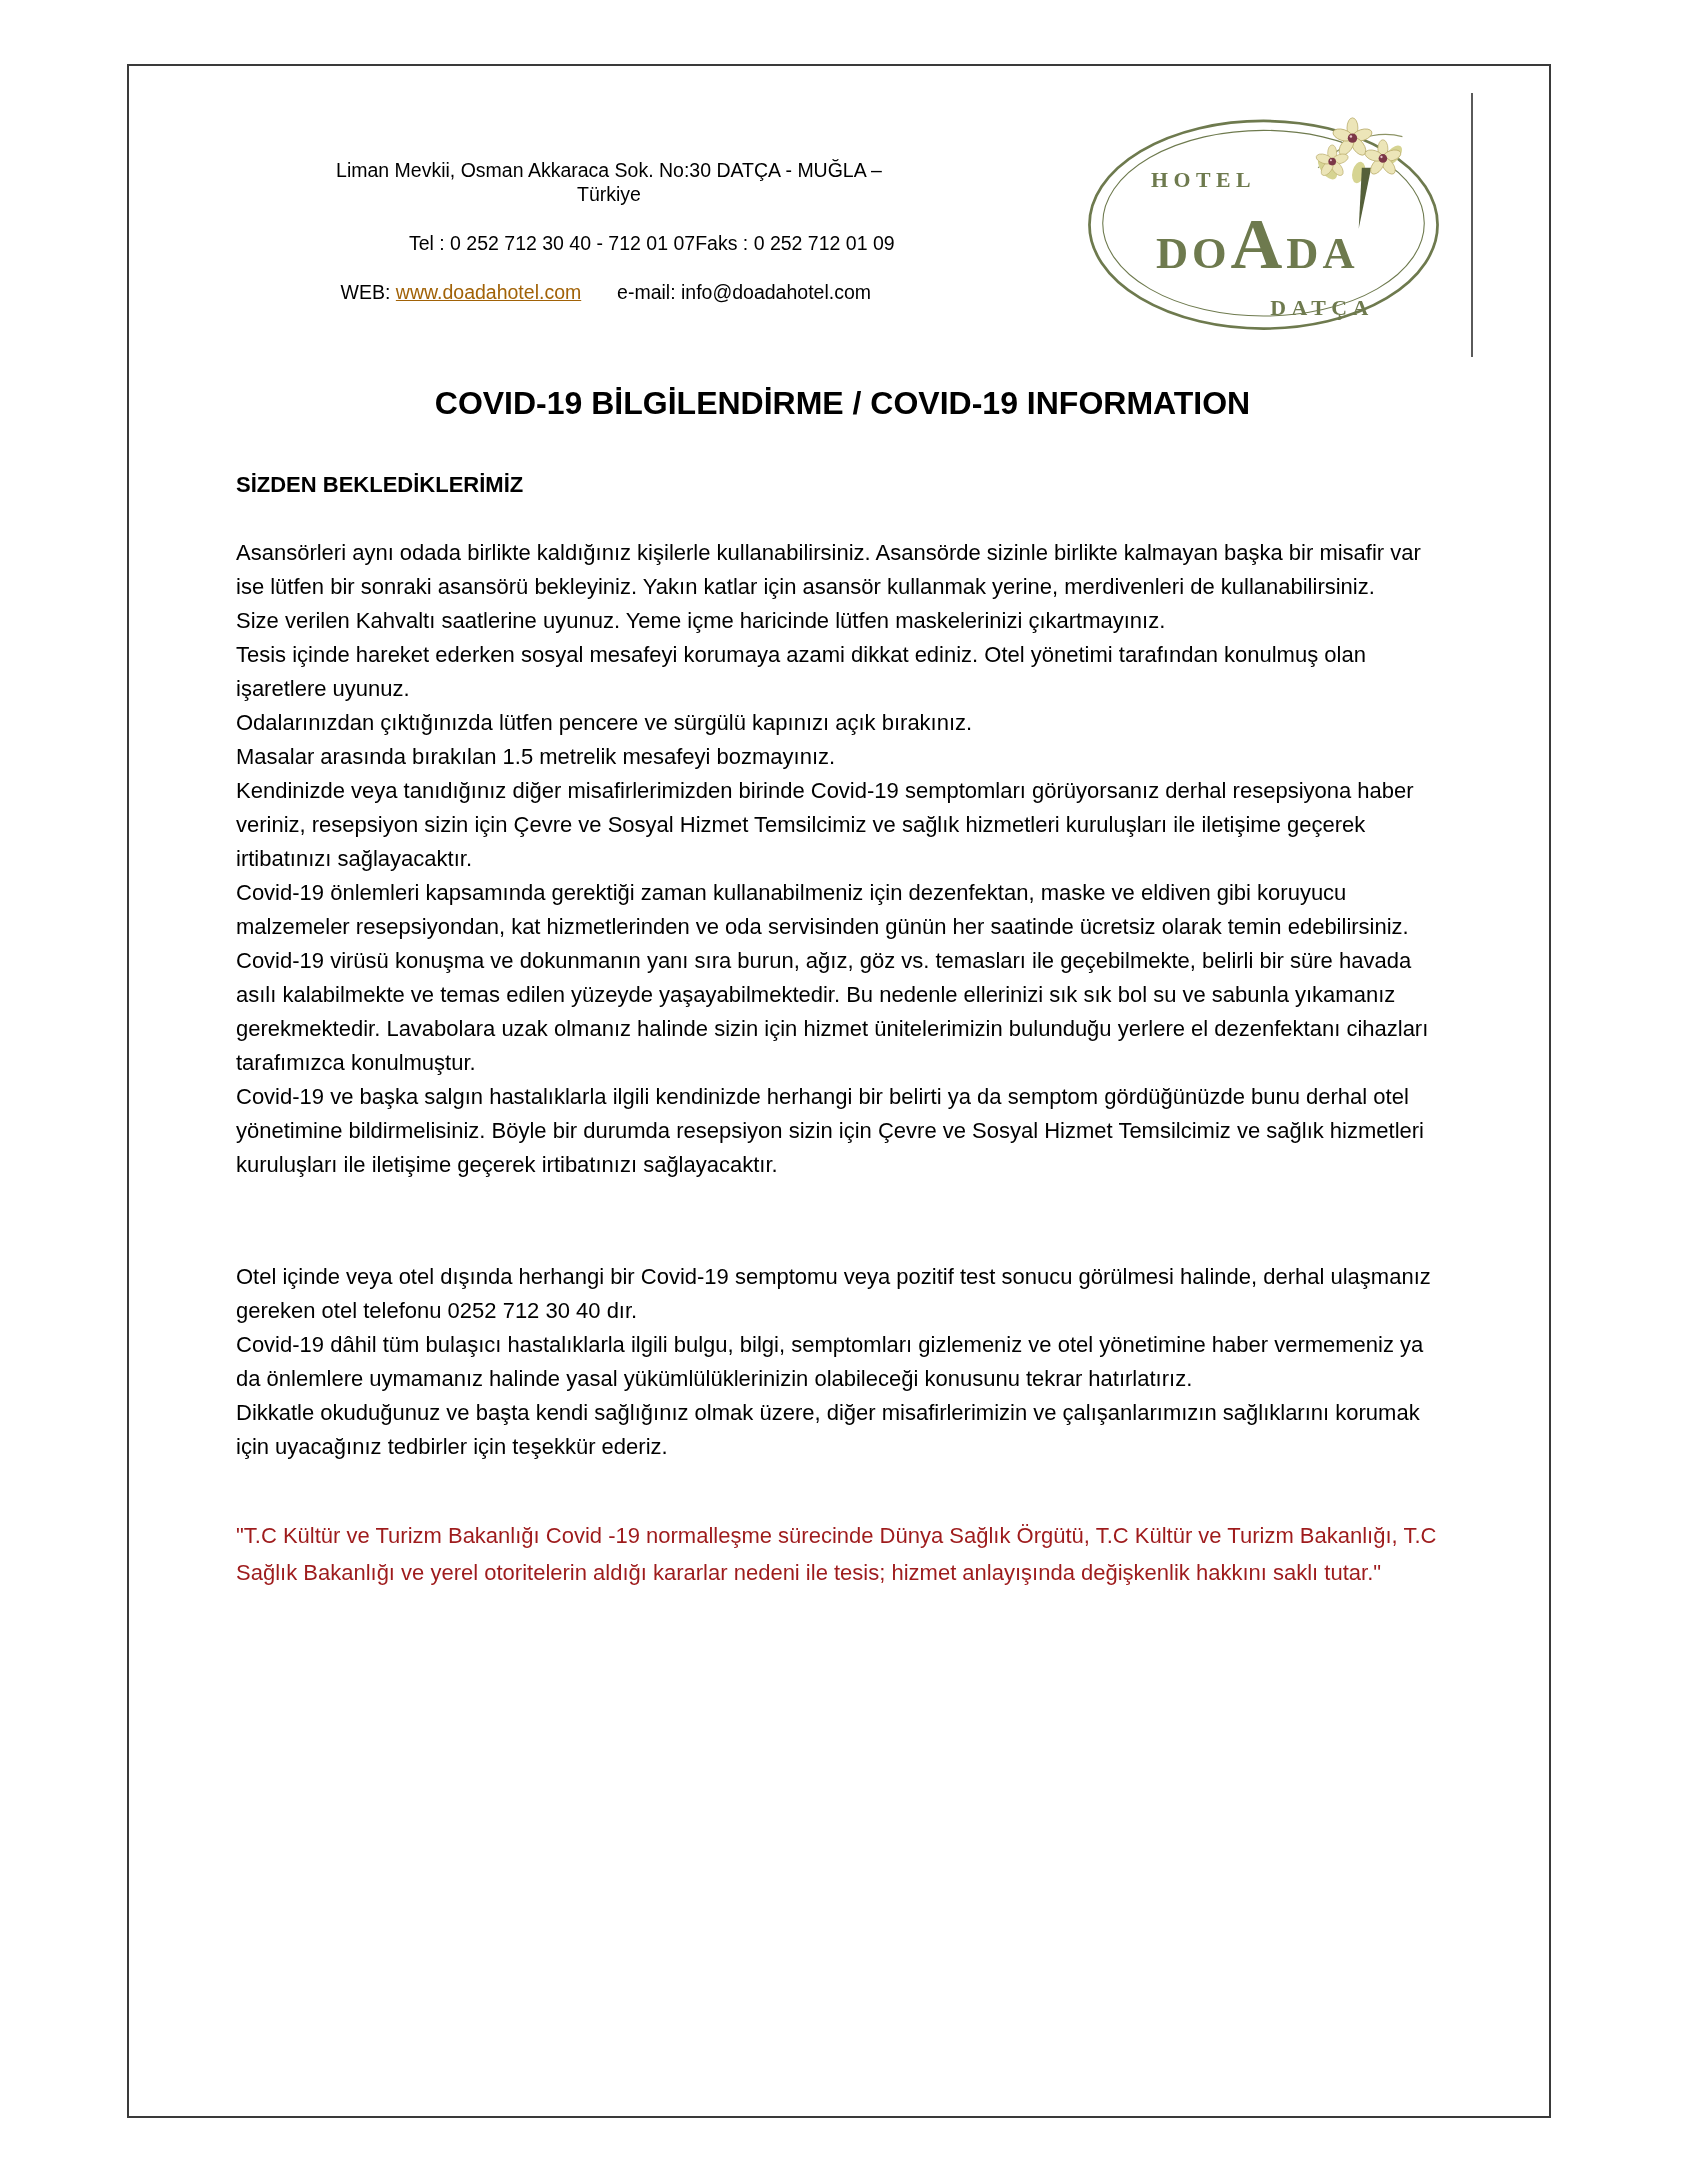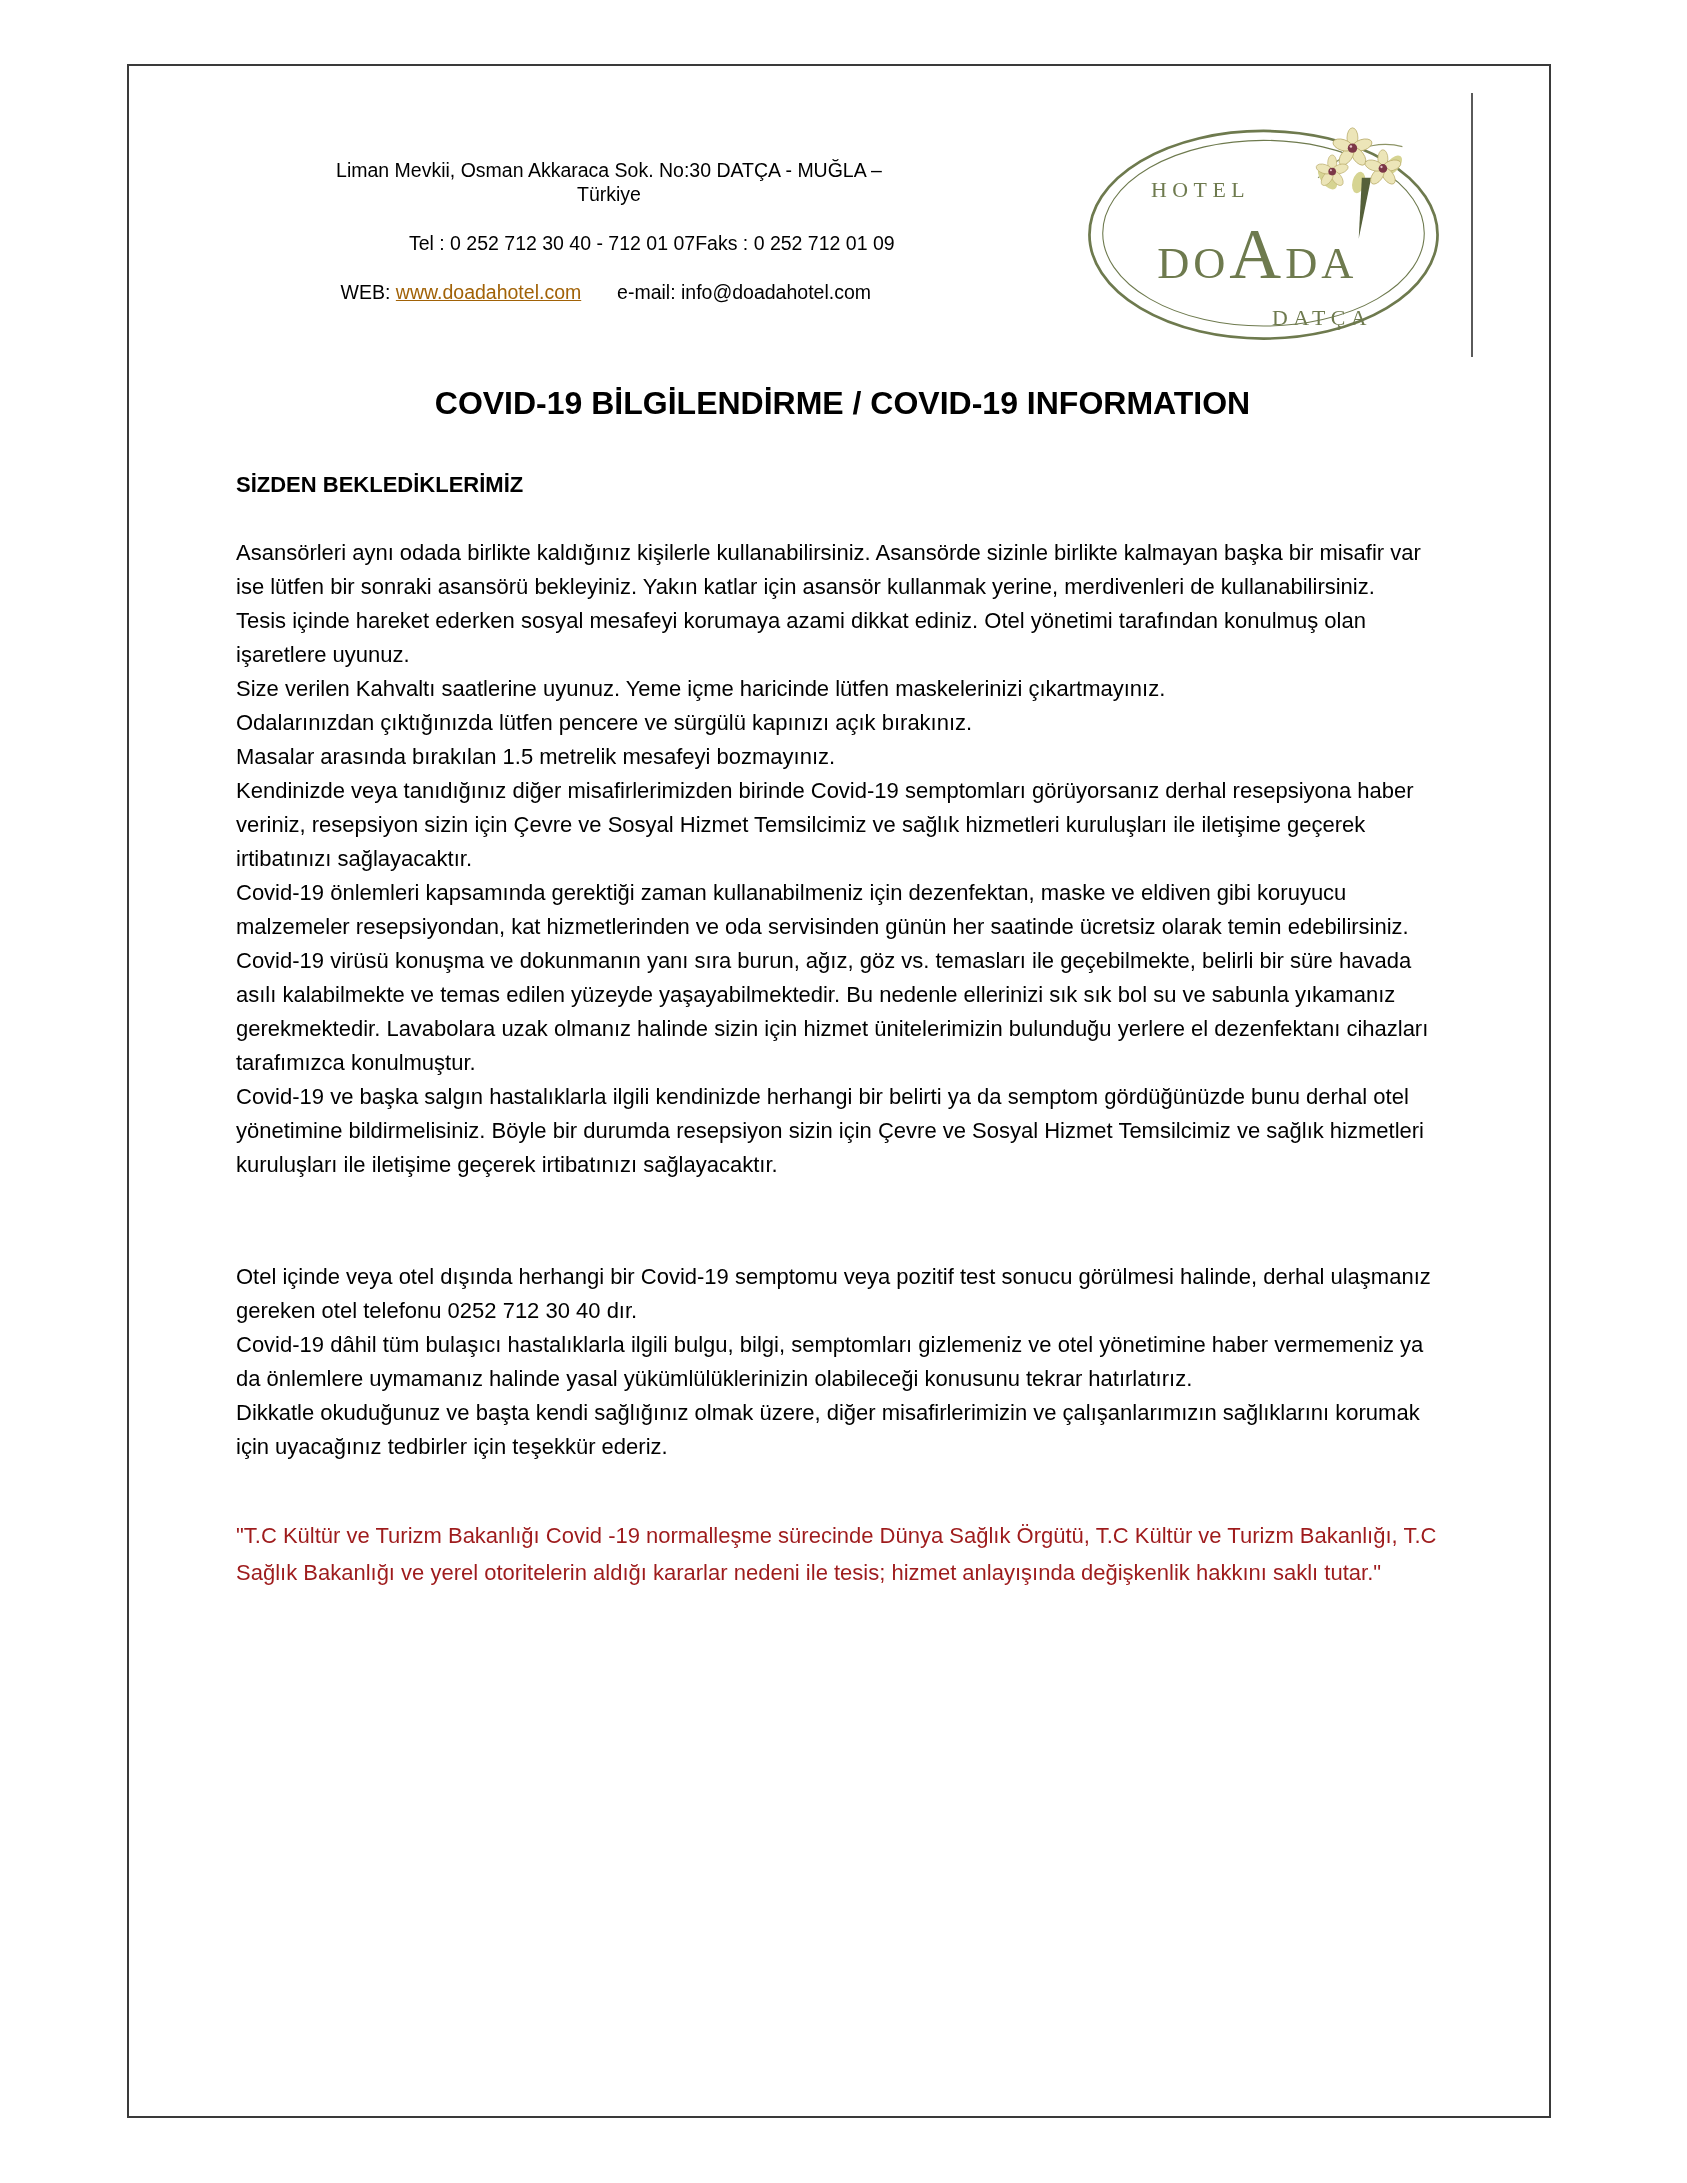--- a/index.html
+++ b/index.html
@@ -47,23 +47,24 @@
     padding: 0 33px 0 26.6px;
   }
   .weblink {
     color: #a16207;
     text-decoration: underline;
     cursor: pointer;
   }
   .logo-wrap {
     position: absolute;
     left: 955px;
-    top: 24px;
+    top: 14px;
     width: 359px;
     height: 263px;
+    font-weight: bold;
   }
   .logo-divider {
     position: absolute;
     left: 1342px;
     top: 27px;
     width: 1.6px;
     height: 264px;
     background: #5a5a5a;
   }
   
@@ -158,22 +159,22 @@
 
     <div class="logo-divider"></div>
 
     <div class="content">
       <h1 class="doc-title">COVID-19 BİLGİLENDİRME / COVID-19 INFORMATION</h1>
 
 
       <p class="section-heading">SİZDEN BEKLEDİKLERİMİZ</p>
 
       <p>Asansörleri aynı odada birlikte kaldığınız kişilerle kullanabilirsiniz. Asansörde sizinle birlikte kalmayan başka bir misafir var ise lütfen bir sonraki asansörü bekleyiniz. Yakın katlar için asansör kullanmak yerine, merdivenleri de kullanabilirsiniz.</p>
+      <p>Size verilen Kahvaltı saatlerine uyunuz. Yeme içme haricinde lütfen maskelerinizi çıkartmayınız.</p>
       <p>Tesis içinde hareket ederken sosyal mesafeyi korumaya azami dikkat ediniz. Otel yönetimi tarafından konulmuş olan işaretlere uyunuz.</p>
-      <p>Size verilen Kahvaltı saatlerine uyunuz. Yeme içme haricinde lütfen maskelerinizi çıkartmayınız.</p>
       <p>Odalarınızdan çıktığınızda lütfen pencere ve sürgülü kapınızı açık bırakınız.</p>
       <p>Masalar arasında bırakılan 1.5 metrelik mesafeyi bozmayınız.</p>
       <p>Kendinizde veya tanıdığınız diğer misafirlerimizden birinde Covid-19 semptomları görüyorsanız derhal resepsiyona haber veriniz, resepsiyon sizin için Çevre ve Sosyal Hizmet Temsilcimiz ve sağlık hizmetleri kuruluşları ile iletişime geçerek irtibatınızı sağlayacaktır.</p>
       <p>Covid-19 önlemleri kapsamında gerektiği zaman kullanabilmeniz için dezenfektan, maske ve eldiven gibi koruyucu malzemeler resepsiyondan, kat hizmetlerinden ve oda servisinden günün her saatinde ücretsiz olarak temin edebilirsiniz.</p>
       <p>Covid-19 virüsü konuşma ve dokunmanın yanı sıra burun, ağız, göz vs. temasları ile geçebilmekte, belirli bir süre havada asılı kalabilmekte ve temas edilen yüzeyde yaşayabilmektedir. Bu nedenle ellerinizi sık sık bol su ve sabunla yıkamanız gerekmektedir. Lavabolara uzak olmanız halinde sizin için hizmet ünitelerimizin bulunduğu yerlere el dezenfektanı cihazları tarafımızca konulmuştur.</p>
       <p>Covid-19 ve başka salgın hastalıklarla ilgili kendinizde herhangi bir belirti ya da semptom gördüğünüzde bunu derhal otel yönetimine bildirmelisiniz. Böyle bir durumda resepsiyon sizin için Çevre ve Sosyal Hizmet Temsilcimiz ve sağlık hizmetleri kuruluşları ile iletişime geçerek irtibatınızı sağlayacaktır.</p>
 
       <div class="closing-block">
         <p>Otel içinde veya otel dışında herhangi bir Covid-19 semptomu veya pozitif test sonucu görülmesi halinde, derhal ulaşmanız gereken otel telefonu 0252 712 30 40 dır.</p>
         <p>Covid-19 dâhil tüm bulaşıcı hastalıklarla ilgili bulgu, bilgi, semptomları gizlemeniz ve otel yönetimine haber vermemeniz ya da önlemlere uymamanız halinde yasal yükümlülüklerinizin olabileceği konusunu tekrar hatırlatırız.</p>

